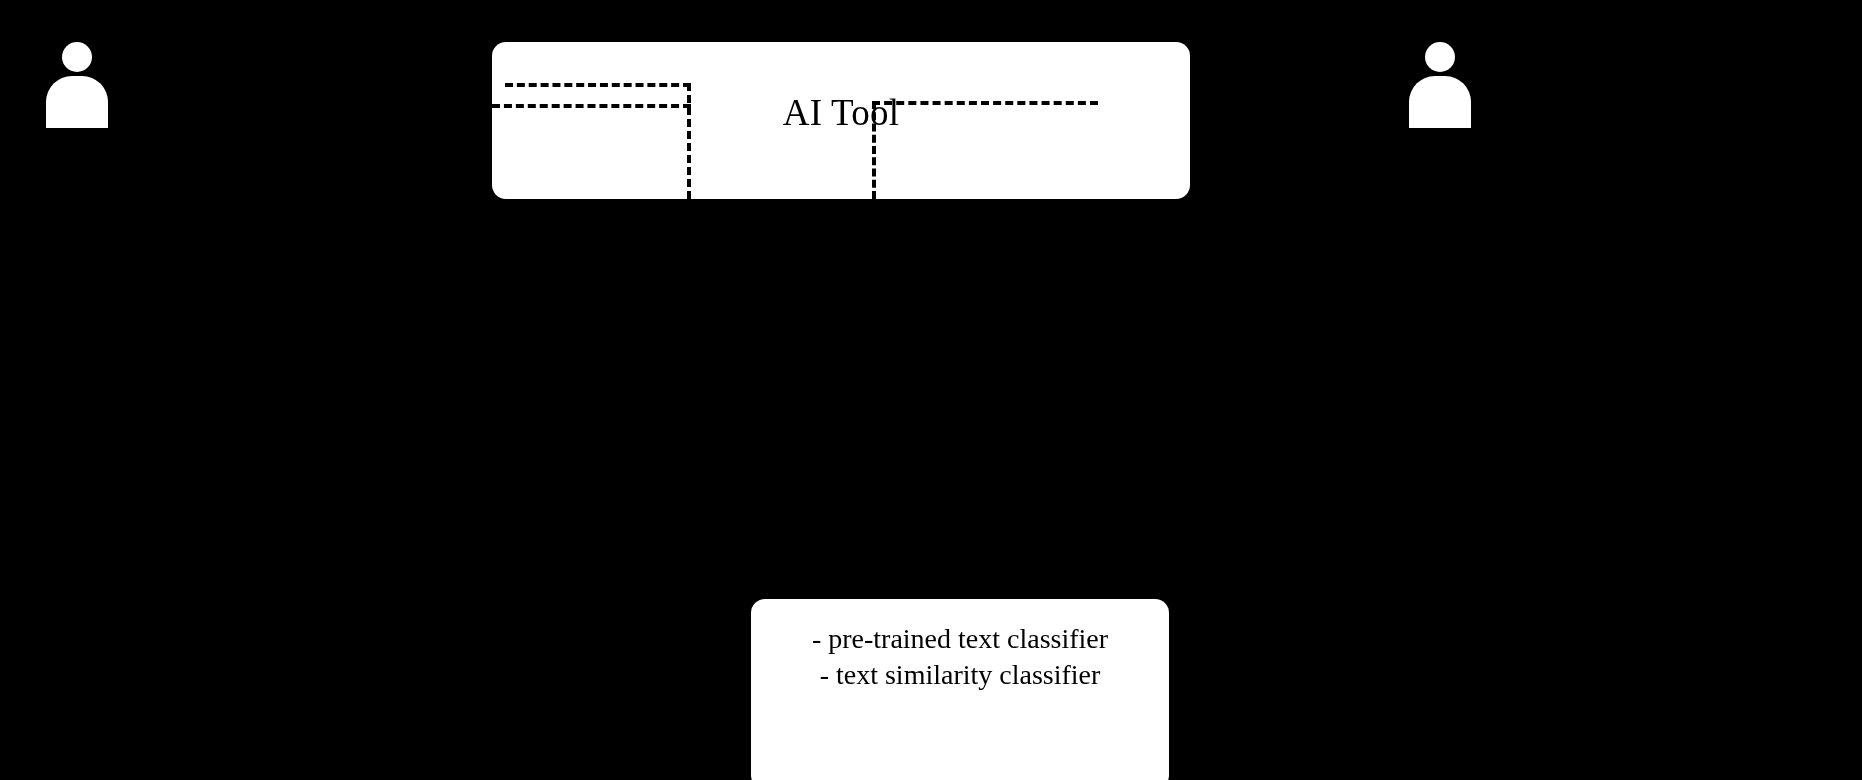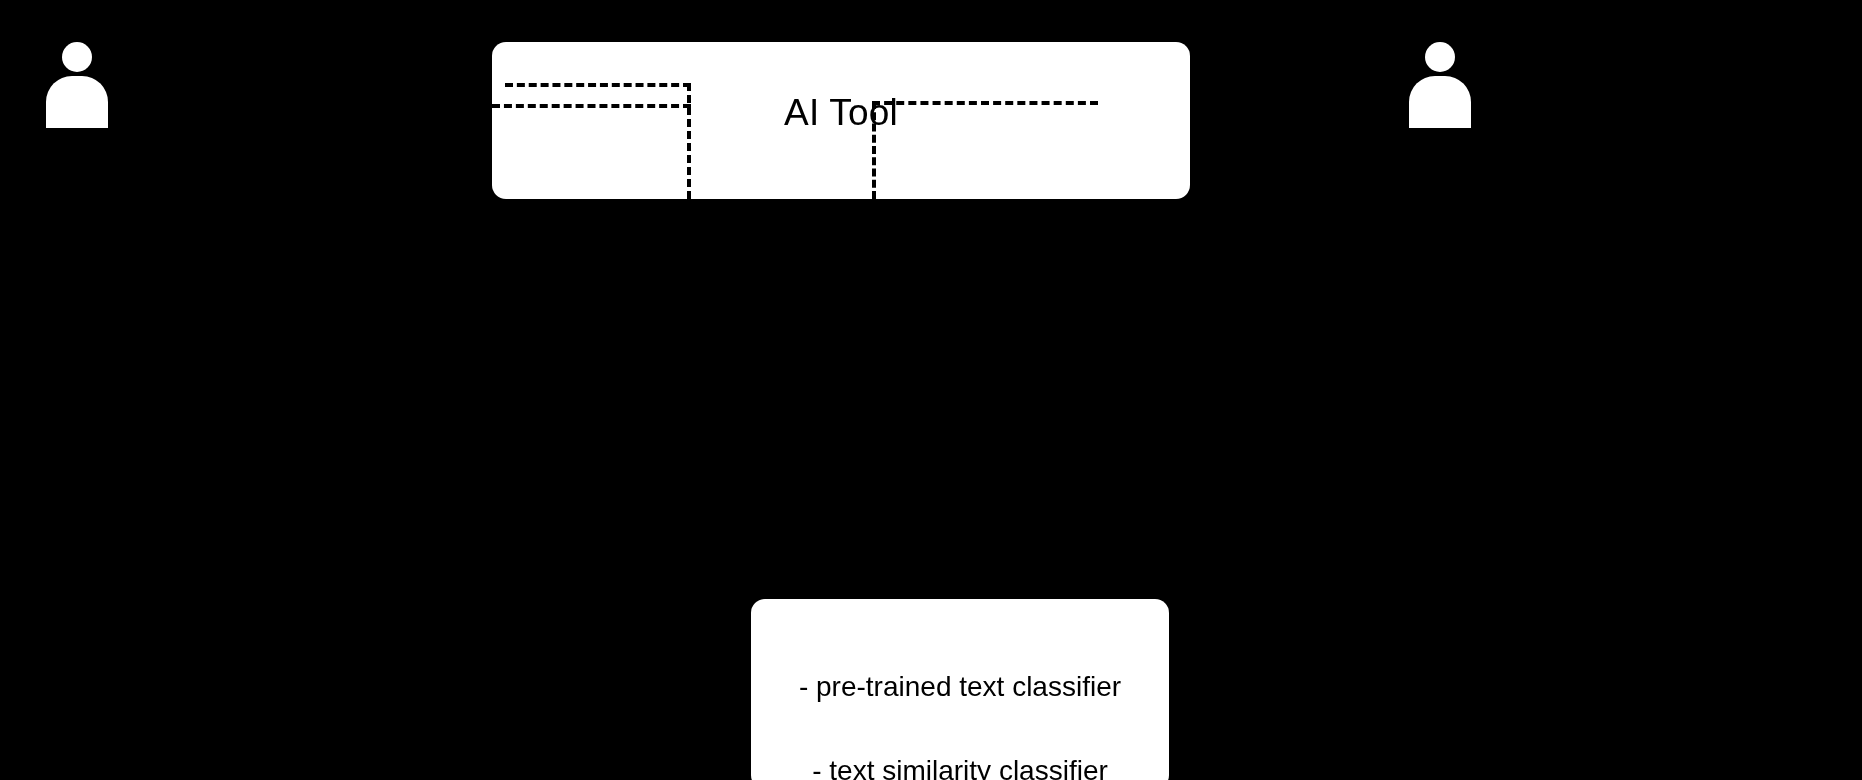--- a/index.html
+++ b/index.html
@@ -11,20 +11,21 @@
     width: 1862px;
     height: 780px;
     overflow: hidden;
     font-family: "Liberation Sans", sans-serif;
   }
   #canvas {
     position: relative;
     width: 1862px;
     height: 780px;
     background: #000000;
+    font-family: Liberation Serif, serif;
   }
 
   
   .actor {
     position: absolute;
     width: 62px;
     height: 100px;
   }
   .actor .head {
     position: absolute;
@@ -106,21 +107,20 @@
     font-size: 33px;
     color: #000000;
     line-height: 1.15;
     white-space: nowrap;
   }
   .scoring-line {
     font-size: 28px;
     color: #000000;
     line-height: 1.28;
     white-space: nowrap;
-    margin-top: 48px;
   }
 </style>
 </head>
 <body>
 
 <div id="canvas">
 
   <div class="actor" style="left:46px; top:42px;">
     <div class="head"></div>
     <div class="body"></div>

